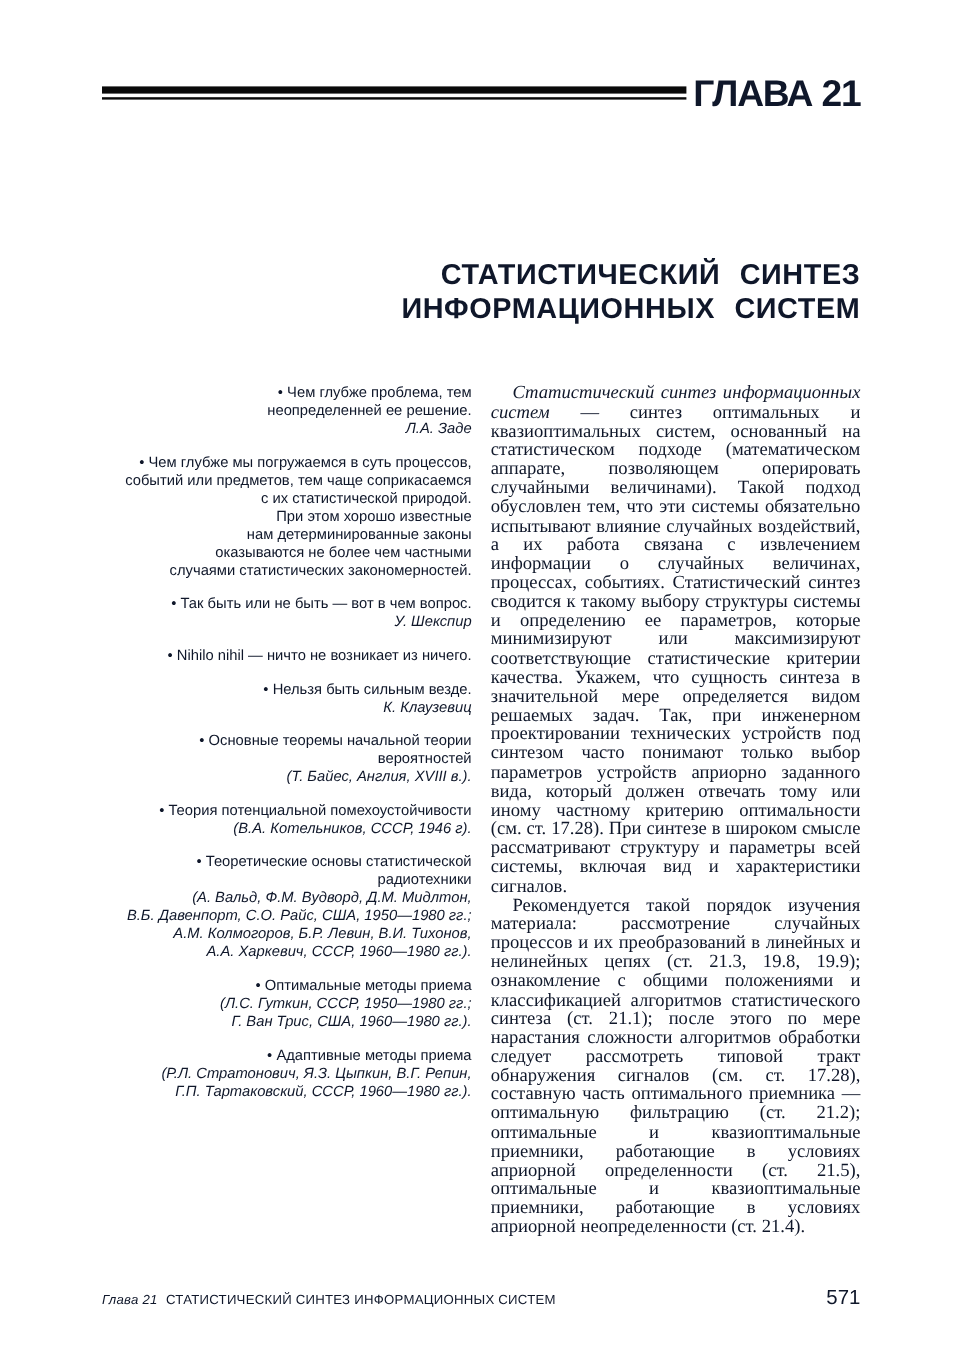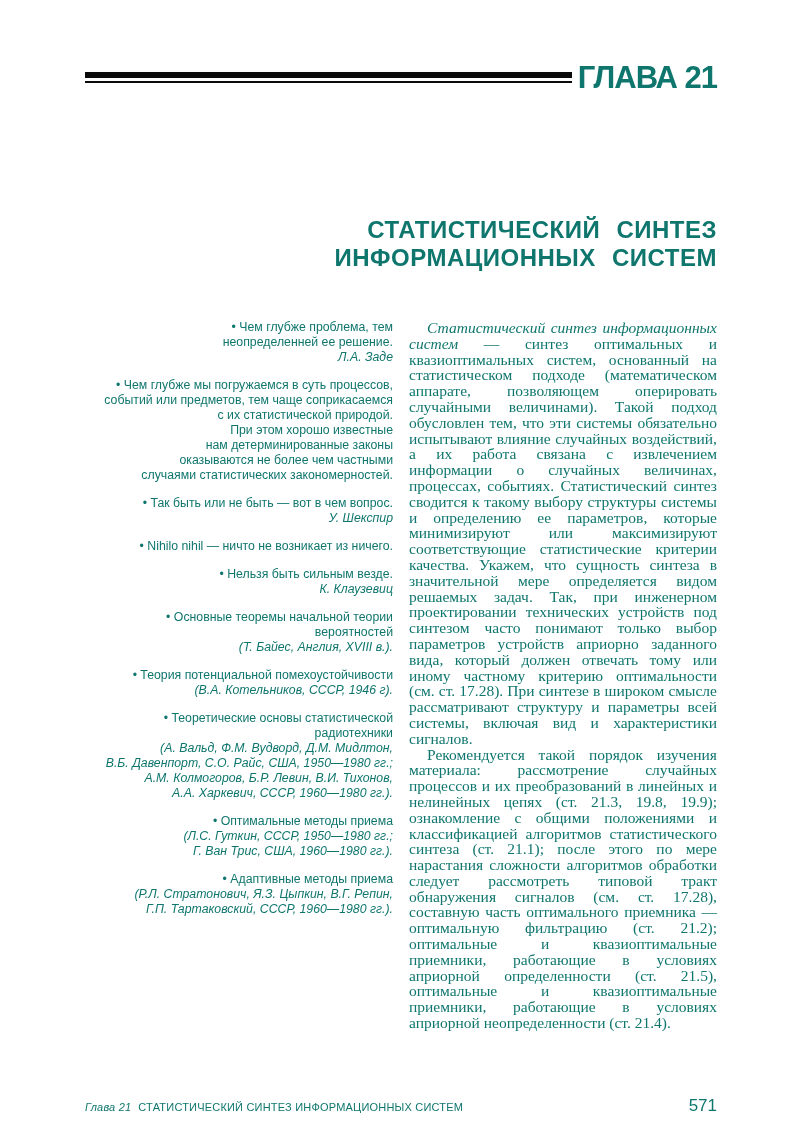--- a/index.html
+++ b/index.html
@@ -1,18 +1,18 @@
 <!DOCTYPE html>
 <html lang="ru"><head>
 <meta charset="utf-8">
 <style>
   html,body{margin:0;padding:0;background:#ffffff;}
   .page{
     position:relative;width:794px;height:1131px;background:#ffffff;
-    color:#0f766e;font-family:"Liberation Sans",sans-serif;overflow:hidden;
+    color:#0f172a;font-family:"Liberation Sans",sans-serif;overflow:hidden;
   }
   
   .chapter-header{
     position:absolute;left:85px;top:62px;width:632px;
     display:flex;align-items:center;
   }
   .header-rules{flex:1;margin-right:6px;display:flex;flex-direction:column;}
   .rule-thick{height:6px;background:#0a0a0a;}
   .rule-thin{height:2px;background:#0a0a0a;margin-top:3px;}
   .chapter-label{
@@ -38,21 +38,21 @@
     font-size:15.5px;line-height:15.8px;text-align:justify;
   }
   .col-right p{margin:0;text-indent:18px;hyphens:auto;-webkit-hyphens:auto;}
   
   .page-footer{
     position:absolute;left:85px;top:1072px;width:632px;
     display:flex;justify-content:space-between;align-items:baseline;
   }
   .footer-left{font-size:11px;letter-spacing:0.2px;}
   .footer-chapter{font-style:italic;margin-right:7px;}
-  .footer-page{font-size:17px;margin-top:24px;}
+  .footer-page{font-size:17px;}
 </style>
 </head>
 <body>
 
 <div class="page">
 
   <div class="chapter-header">
     <div class="header-rules">
       <div class="rule-thick"></div>
       <div class="rule-thin"></div>

